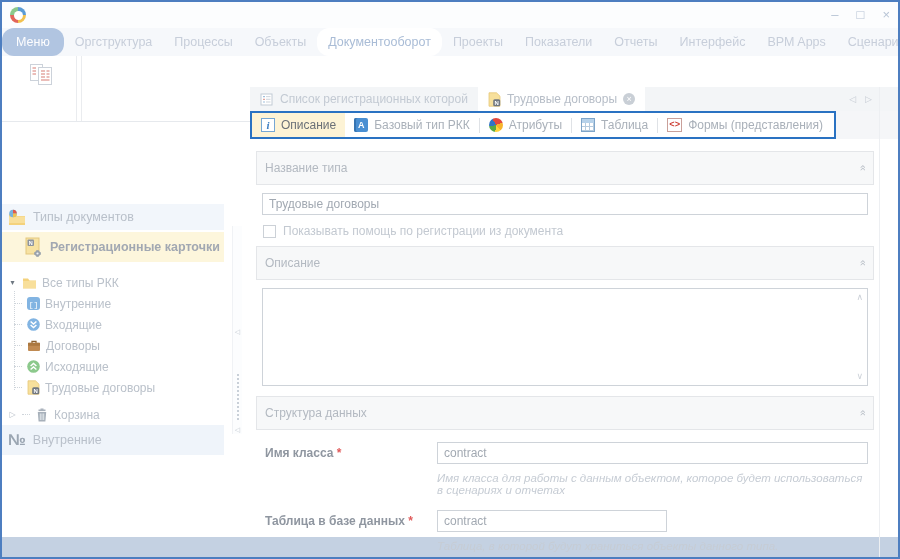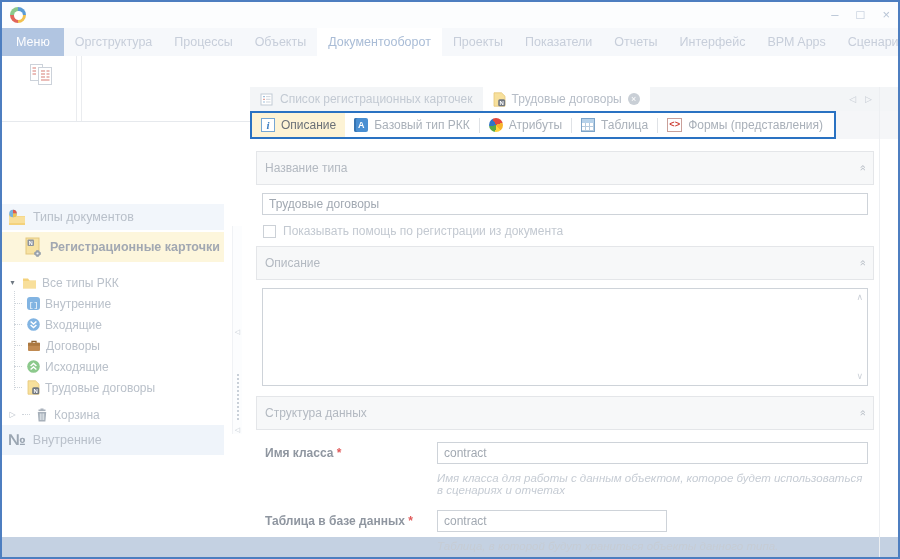--- a/index.html
+++ b/index.html
@@ -8,21 +8,21 @@
 
   
   .titlebar { height:26px; background:#fcfdfe; display:flex; align-items:center; padding:0 8px; flex:0 0 auto; }
   .logo { width:16px; height:16px; border-radius:50%; background:conic-gradient(#5b9bd5 0 25%, #f2c14e 25% 50%, #e2655a 50% 75%, #8cc98c 75% 100%); display:flex; align-items:center; justify-content:center; }
   .logo span { width:9px; height:9px; border-radius:50%; background:#fff; }
   .wincontrols { margin-left:auto; display:flex; gap:18px; color:#b7c4d5; font-size:13px; }
   .wincontrols span { cursor:default; line-height:16px; }
 
   
   .menubar { height:28px; background:#f6f8fb; display:flex; align-items:stretch; flex:0 0 auto; font-size:12.5px; }
-  .menu-item { display:flex; align-items:center; padding:0 11px; color:#c7ceda; white-space:nowrap; }
+  .menu-item { display:flex; align-items:center; padding:0 11px; color:#c7ceda; white-space:nowrap;border-radius:12px; }
   .menu-item.root { background:#b1c5e1; color:#fdfdfe; padding:0 14px; }
   .menu-item.active { background:#ffffff; color:#a9bcd6; }
 
   
   .ribbon { height:66px; background:#fff; border-bottom:1px solid #e6e9ed; display:flex; align-items:stretch; padding-left:6px; flex:0 0 auto; }
   .ribbon-btn { width:66px; display:flex; flex-direction:column; align-items:center; padding-top:7px;gap:37px; }
   .ribbon-btn .rlabel { font-size:11px; color:#b6bdc7; margin-top:3px; white-space:nowrap; }
   .ribbon-btn .rarrow { font-size:7px; color:#c3cad2; margin-top:1px; }
   .rsep { width:1px; background:#eaecef; margin:0 2px; }
 
@@ -290,21 +290,21 @@
               <g stroke-width="1.2">
                 <line x1="3" y1="3.6" x2="5" y2="3.6" stroke="#9fc0dd"></line>
                   <line x1="6" y1="3.6" x2="10.5" y2="3.6" stroke="#d4dae1"></line>
                 <line x1="3" y1="6.3" x2="5" y2="6.3" stroke="#e0a39c"></line>
                   <line x1="6" y1="6.3" x2="10.5" y2="6.3" stroke="#d4dae1"></line>
                 <line x1="3" y1="9" x2="5" y2="9" stroke="#9fc0dd"></line>
                   <line x1="6" y1="9" x2="10.5" y2="9" stroke="#d4dae1"></line>
               </g>
             </svg>
           </span>
-          <span>Список регистрационных карточек</span>
+          <span>Список регистрационных которой</span>
         </div>
         <div class="doctab active">
           <span class="ic">
             <svg width="13" height="15" viewBox="0 0 13 15">
               <path d="M1 .8h7.5l3.5 3.4V14.2H1z" fill="#f7e09c" stroke="#e6c878" stroke-width="0.8"></path>
               <rect x="5.2" y="7.2" width="7" height="7" rx="1.5" fill="#717780"></rect>
               <text x="8.7" y="12.7" font-size="6" fill="#fff" text-anchor="middle" font-weight="bold" font-family="Liberation Sans, sans-serif">N</text>
             </svg>
           </span>
           <span>Трудовые договоры</span>

